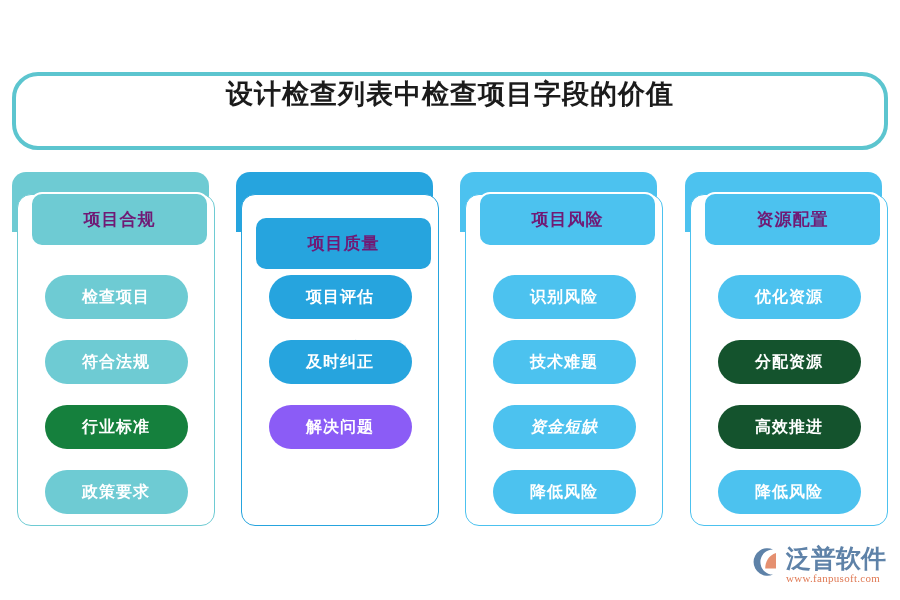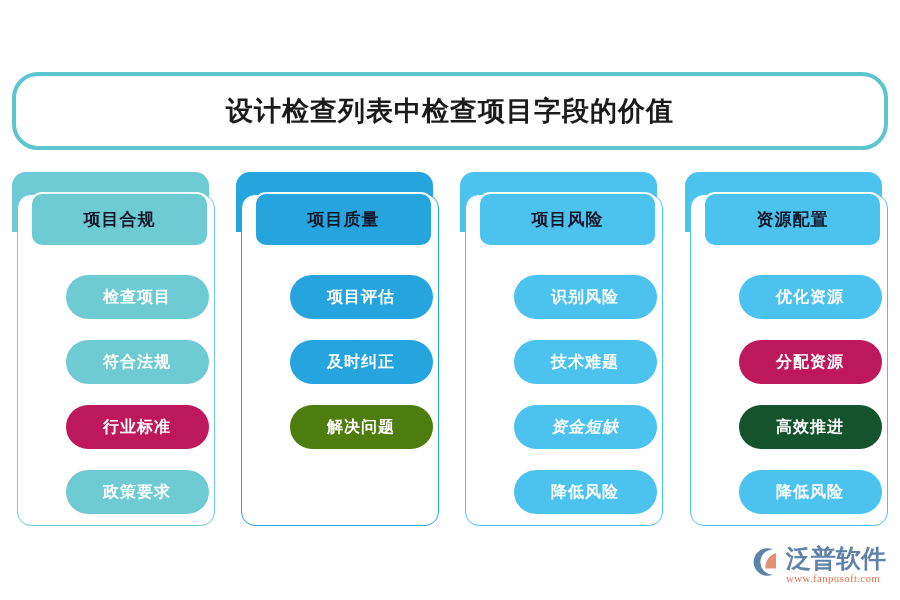--- a/index.html
+++ b/index.html
@@ -20,21 +20,20 @@
     position: absolute;
     left: 12px;
     top: 72px;
     width: 876px;
     height: 78px;
     box-sizing: border-box;
     border: 4px solid #5cc5cf;
     border-radius: 26px;
     background: #ffffff;
     display: flex;
-    align-items: center;
     justify-content: center;
   }
   .title-text {
     font-size: 27px;
     font-weight: bold;
     color: #1b1b1b;
     letter-spacing: 1px;
     white-space: nowrap;
   }
 
@@ -89,33 +88,32 @@
     border-radius: 12px;
     border: 2px solid #ffffff;
     display: flex;
     align-items: center;
     justify-content: center;
     z-index: 3;
   }
   .card-header-label {
     font-size: 17px;
     font-weight: bold;
-    color: #0f172a;
+    color: #701a75;
     letter-spacing: 1px;
     white-space: nowrap;
   }
 
   
   .items {
     position: absolute;
     left: 5px;
     top: 105px;
     width: 198px;
     z-index: 2;
-    padding-left: 21px;
   }
   .item-pill {
     width: 143px;
     height: 44px;
     margin: 0 auto 21px auto;
     border-radius: 22px;
     display: flex;
     align-items: center;
     justify-content: center;
   }
@@ -201,43 +199,43 @@
     <div class="card-header" style="background: rgb(110, 203, 211);">
       <span class="card-header-label">项目合规</span>
     </div>
     <div class="items">
       <div class="item-pill" style="background: rgb(110, 203, 211);">
           <span class="item-label">检查项目</span>
         </div>
       <div class="item-pill" style="background: rgb(110, 203, 211);">
           <span class="item-label">符合法规</span>
         </div>
-      <div class="item-pill" style="background: #be185d;">
+      <div class="item-pill" style="background: #15803d;">
           <span class="item-label">行业标准</span>
         </div>
       <div class="item-pill" style="background: rgb(110, 203, 211);">
           <span class="item-label">政策要求</span>
         </div>
     </div>
   </div>
 
   <div class="column col-1">
     <div class="panel-back" style="background: rgb(38, 164, 222);"></div>
     <div class="card" style="border-color: rgb(38, 164, 222);"></div>
-    <div class="card-header" style="background: rgb(38, 164, 222);">
+    <div class="card-header" style="background: rgb(38, 164, 222); margin-top: 24px;">
       <span class="card-header-label">项目质量</span>
     </div>
     <div class="items">
       <div class="item-pill" style="background: rgb(38, 164, 222);">
           <span class="item-label">项目评估</span>
         </div>
       <div class="item-pill" style="background: rgb(38, 164, 222);">
           <span class="item-label">及时纠正</span>
         </div>
-      <div class="item-pill" style="background: #4d7c0f;">
+      <div class="item-pill" style="background: #8b5cf6;">
           <span class="item-label">解决问题</span>
         </div>
     </div>
   </div>
 
   <div class="column col-2">
     <div class="panel-back" style="background: rgb(76, 194, 239);"></div>
     <div class="card" style="border-color: rgb(76, 194, 239);"></div>
     <div class="card-header" style="background: rgb(76, 194, 239);">
       <span class="card-header-label">项目风险</span>
@@ -261,21 +259,21 @@
   <div class="column col-3">
     <div class="panel-back" style="background: rgb(76, 194, 239);"></div>
     <div class="card" style="border-color: rgb(76, 194, 239);"></div>
     <div class="card-header" style="background: rgb(76, 194, 239);">
       <span class="card-header-label">资源配置</span>
     </div>
     <div class="items">
       <div class="item-pill" style="background: rgb(76, 194, 239);">
           <span class="item-label">优化资源</span>
         </div>
-      <div class="item-pill" style="background: #be185d;">
+      <div class="item-pill" style="background: #14532d;">
           <span class="item-label">分配资源</span>
         </div>
       <div class="item-pill" style="background: #14532d;">
           <span class="item-label">高效推进</span>
         </div>
       <div class="item-pill" style="background: rgb(76, 194, 239);">
           <span class="item-label">降低风险</span>
         </div>
     </div>
   </div>

